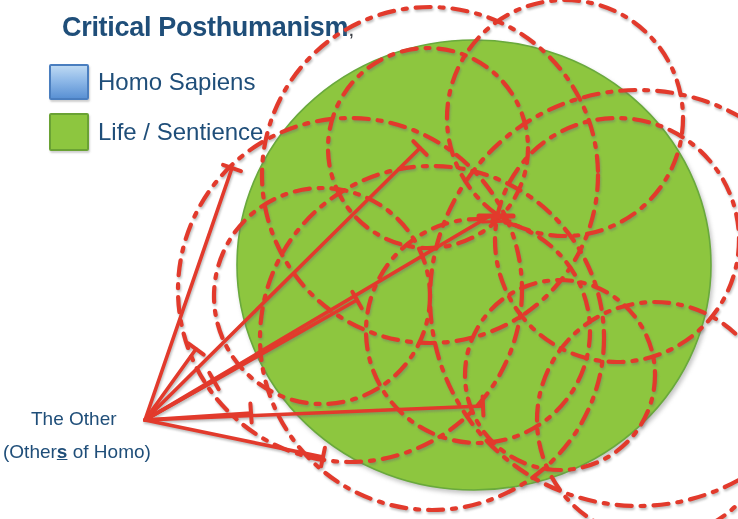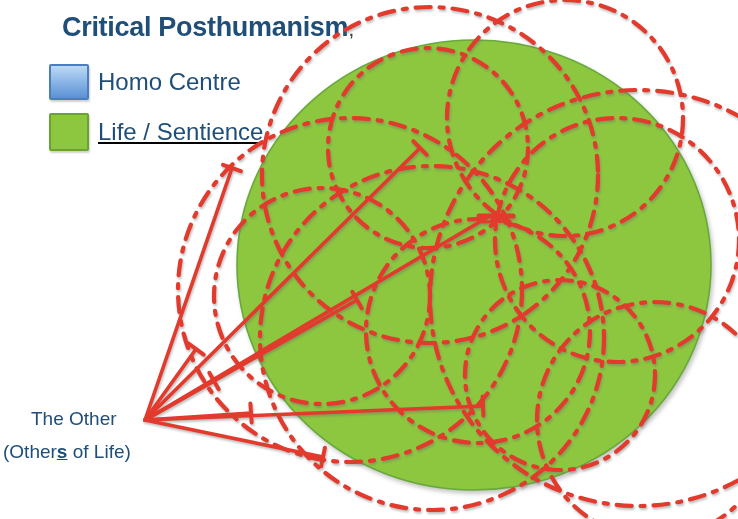--- a/index.html
+++ b/index.html
@@ -11,21 +11,21 @@
   .txt{color:var(--text-blue);}
   .slide-title{
     position:absolute;left:62px;top:12px;
     font-size:27px;font-weight:bold;letter-spacing:-0.3px;
     z-index:1;white-space:nowrap;
   }
   .title-mark{font-size:15px;font-weight:bold;color:#3b3f46;margin-left:1px;}
   .legend{position:absolute;left:49px;top:63px;z-index:1;}
   .legend-row{position:absolute;left:0;display:flex;align-items:center;height:38px;}
   .legend-row.row1{top:0;}
-  .legend-row.row2{top:50px;text-decoration:underline;}
+  .legend-row.row2{top:50px;}
   .swatch{width:36px;height:34px;border-radius:2px;flex:0 0 auto;
     box-shadow:1px 2px 2px rgba(120,120,120,0.35);}
   .swatch-blue{
     background:linear-gradient(180deg,var(--swb-top) 0%,#8fb9e8 45%,var(--swb-bot) 100%);
     border:2px solid var(--swb-border);height:32px;
   }
   .swatch-green{
     background:var(--green-fill);
     border:2px solid var(--swg-border);
   }
@@ -41,31 +41,31 @@
   .green-layer{filter:drop-shadow(2px 3px 2px rgba(110,110,110,0.40));}
 </style>
 </head>
 <body style="--text-blue: #1f4e79; --green-fill: #8dc63f; --swb-top: #bdd9f3; --swb-bot: #5a91d4; --swb-border: #4a7ebf; --swg-border: #6aa234;">
 
 <div class="slide-title txt"><span>Critical Posthumanism</span><span class="title-mark">,</span></div>
 
 <div class="legend">
   <div class="legend-row row1">
     <div class="swatch swatch-blue"></div>
-    <div class="legend-label txt">Homo Centre</div>
+    <div class="legend-label txt">Homo Sapiens</div>
   </div>
   <div class="legend-row row2">
     <div class="swatch swatch-green"></div>
     <div class="legend-label txt">Life / Sentience</div>
   </div>
 </div>
 
 <div class="other-label txt">
   <div class="l1">The Other</div>
-  <div class="l2"><span>(Other</span><span class="emph">s</span><span> of Life)</span></div>
+  <div class="l2"><span>(Other</span><span class="emph">s</span><span> of Homo)</span></div>
 </div>
 
 <svg class="diagram" xmlns="http://www.w3.org/2000/svg" width="738" height="519" viewBox="0 0 738 519">
     <g class="green-layer">
       <ellipse cx="474" cy="265" rx="237" ry="225" fill="#8dc63f" stroke="#69a93c" stroke-width="1.6"></ellipse>
     </g>
     <g class="red-layer" stroke="#e23a2c" fill="none" stroke-linecap="round">
       <circle cx="430" cy="175" r="168" stroke-width="4.2" stroke-dasharray="15 9 4 9"></circle>
       <circle cx="428" cy="148" r="100" stroke-width="4.2" stroke-dasharray="15 9 4 9"></circle>
       <circle cx="565" cy="118" r="118" stroke-width="4.2" stroke-dasharray="15 9 4 9"></circle>

